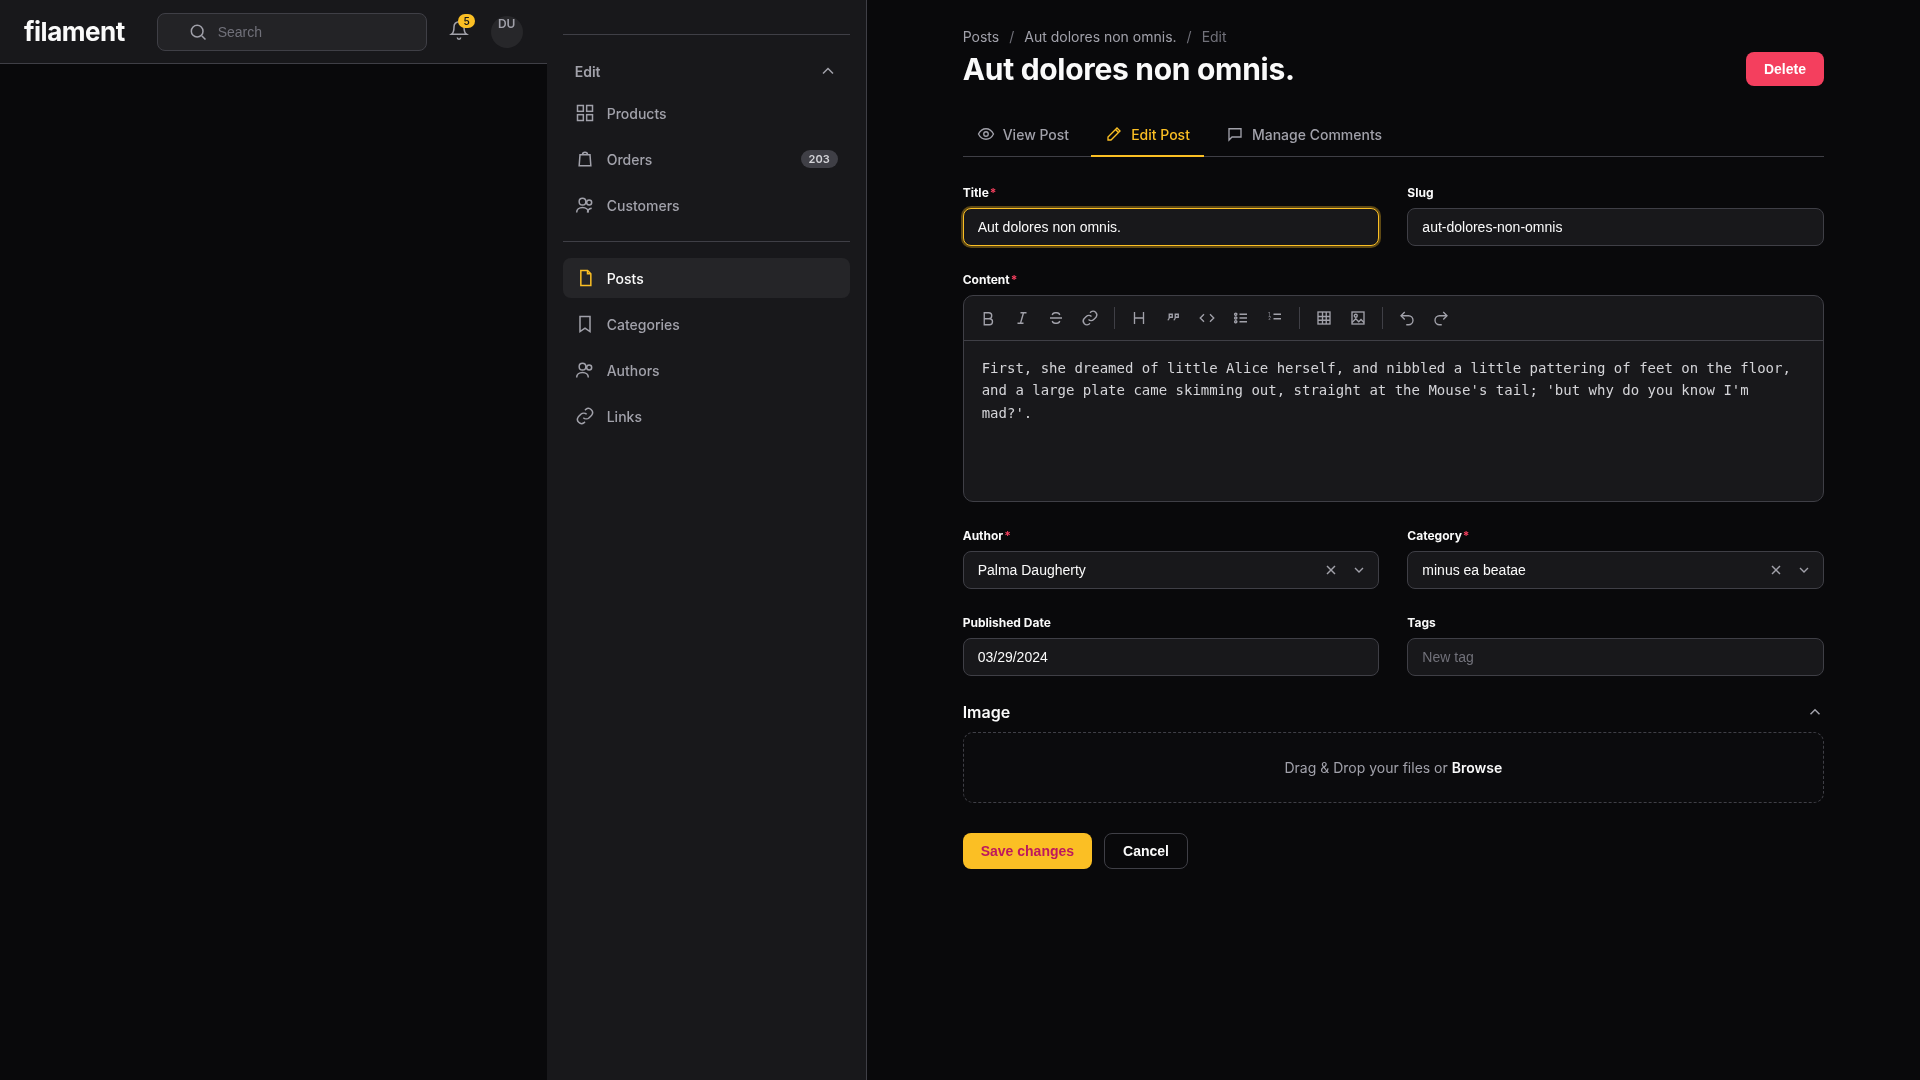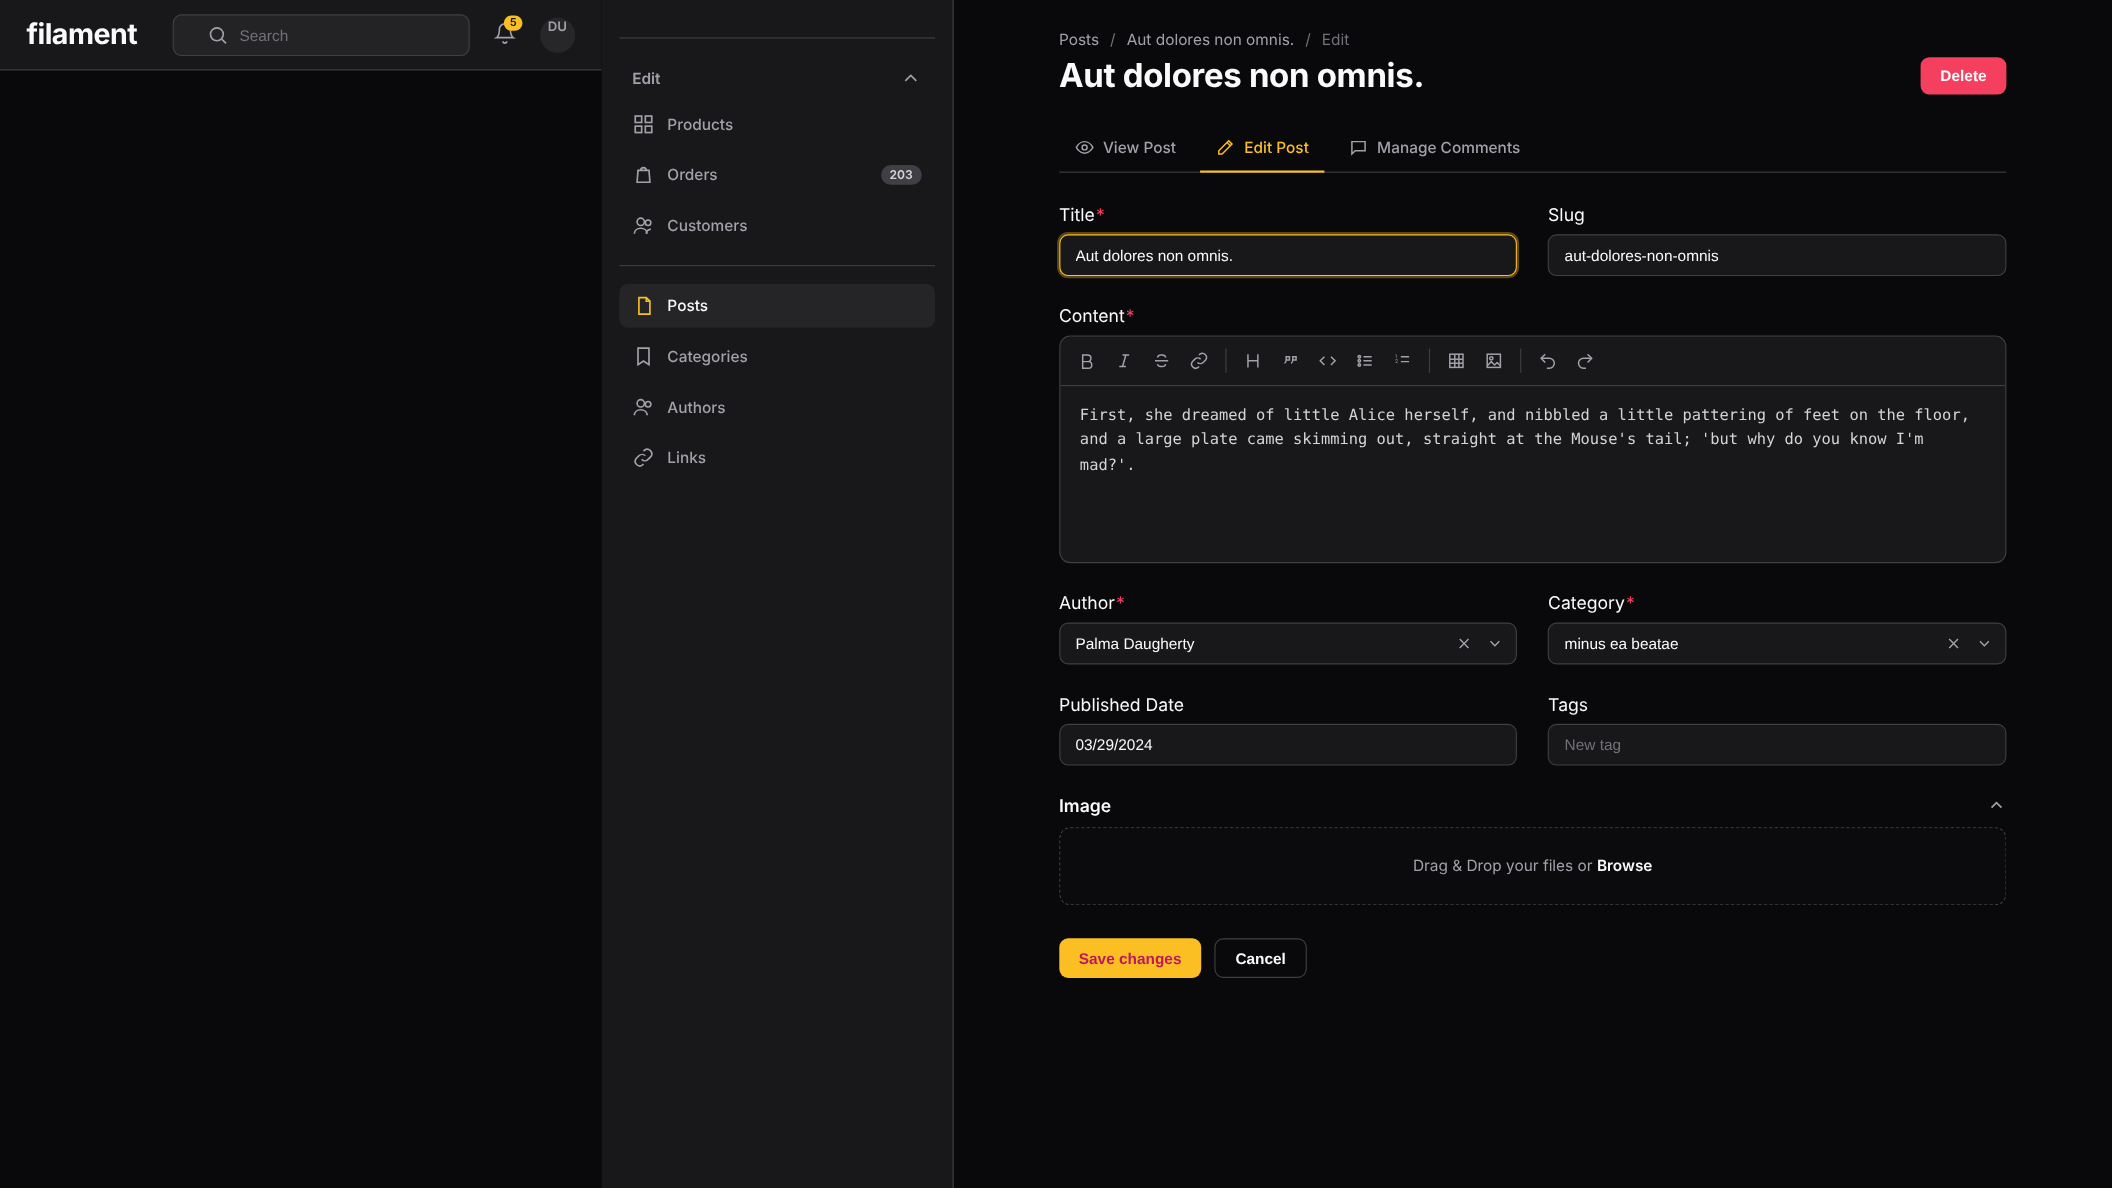--- a/index.html
+++ b/index.html
@@ -113,21 +113,21 @@
     display: flex; align-items: center; gap: 8px;
     padding: 12px 14px; font-size: 14px; font-weight: 500;
     color: var(--text-secondary); cursor: pointer;
     border-bottom: 2px solid transparent; margin-bottom: -1px;
   }
   .tab.active { color: var(--accent); border-bottom-color: var(--accent); }
   .tab svg { width: 18px; height: 18px; stroke: currentColor; fill: none; stroke-width: 1.8; }
   
   .form-row { display: grid; grid-template-columns: 1fr 1fr; gap: 28px; margin-bottom: 26px; }
   .form-row.full { grid-template-columns: 1fr; }
-  .field label { display: block; font-size: 16px; font-weight: 400; color: var(--text-primary); margin-bottom: 8px; }
+  .field label { display: block; font-size: 12px; font-weight: 700; color: var(--text-primary); margin-bottom: 8px; }
   .field .req { color: var(--danger); margin-left: 1px; }
   .input, .select-input {
     width: 100%; background: var(--bg-input);
     border: 1px solid var(--border-color); border-radius: 8px;
     padding: 10px 14px; font-size: 14px; color: var(--text-primary);
     outline: none;
   }
   .input.focused { border-color: var(--accent); box-shadow: 0 0 0 2px rgba(251,191,36,0.35); }
   .input::placeholder { color: var(--text-muted); }
   

